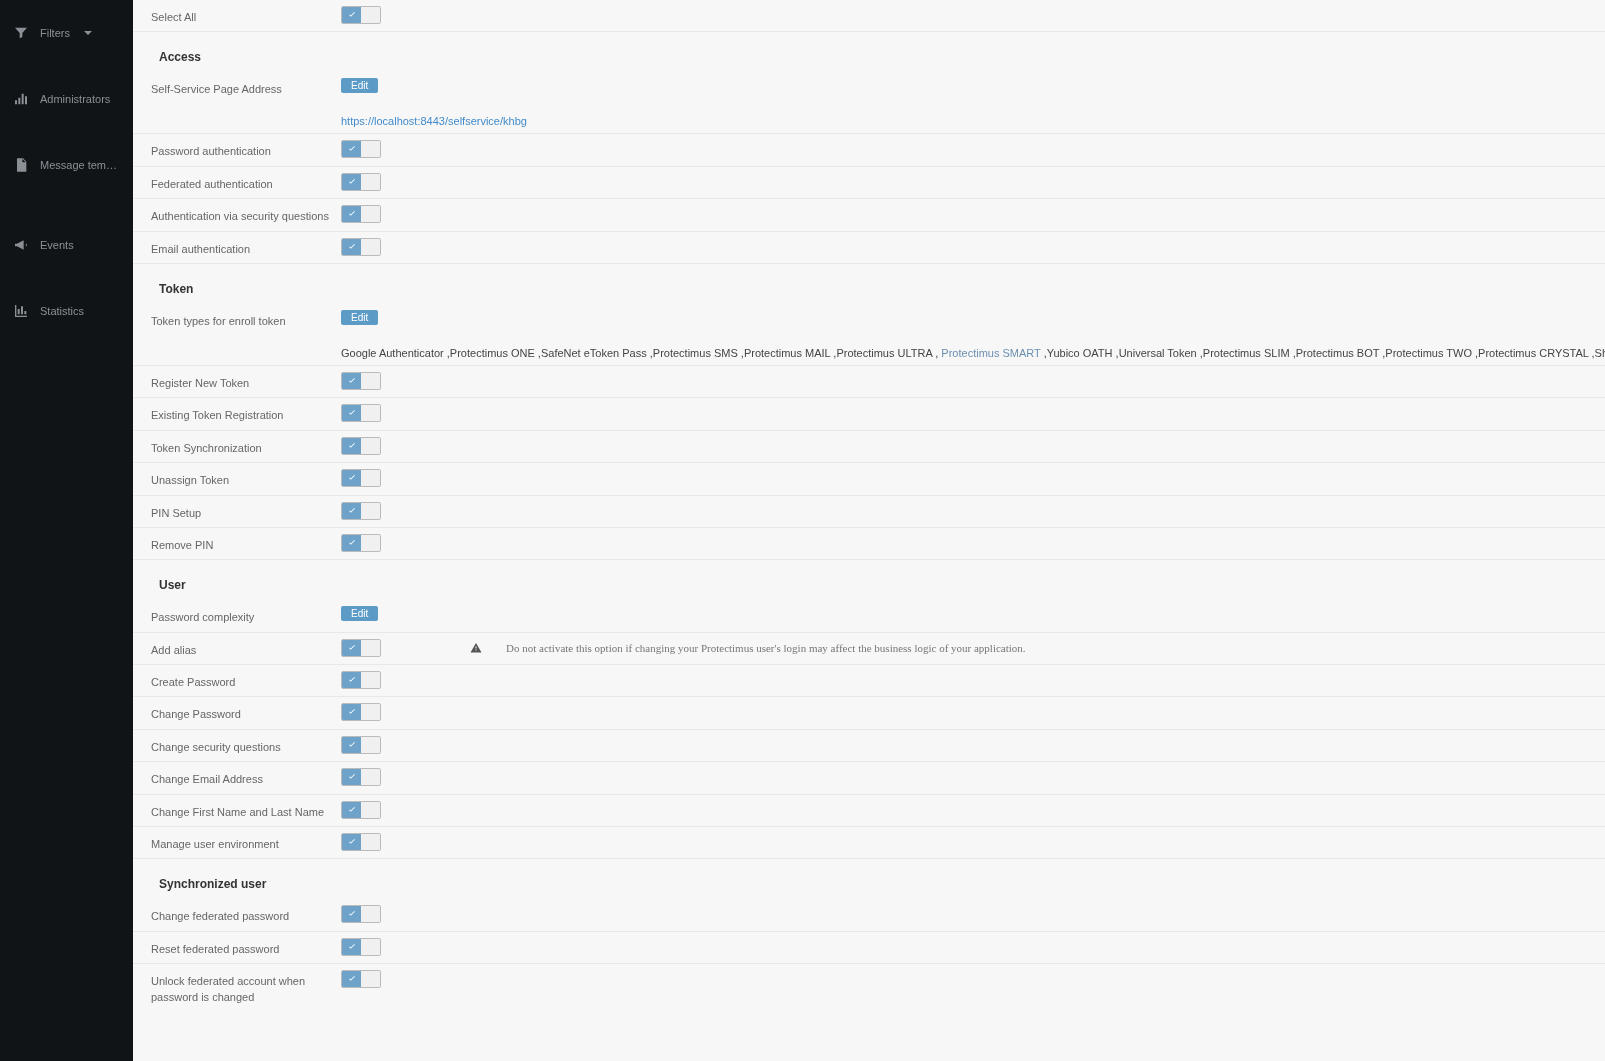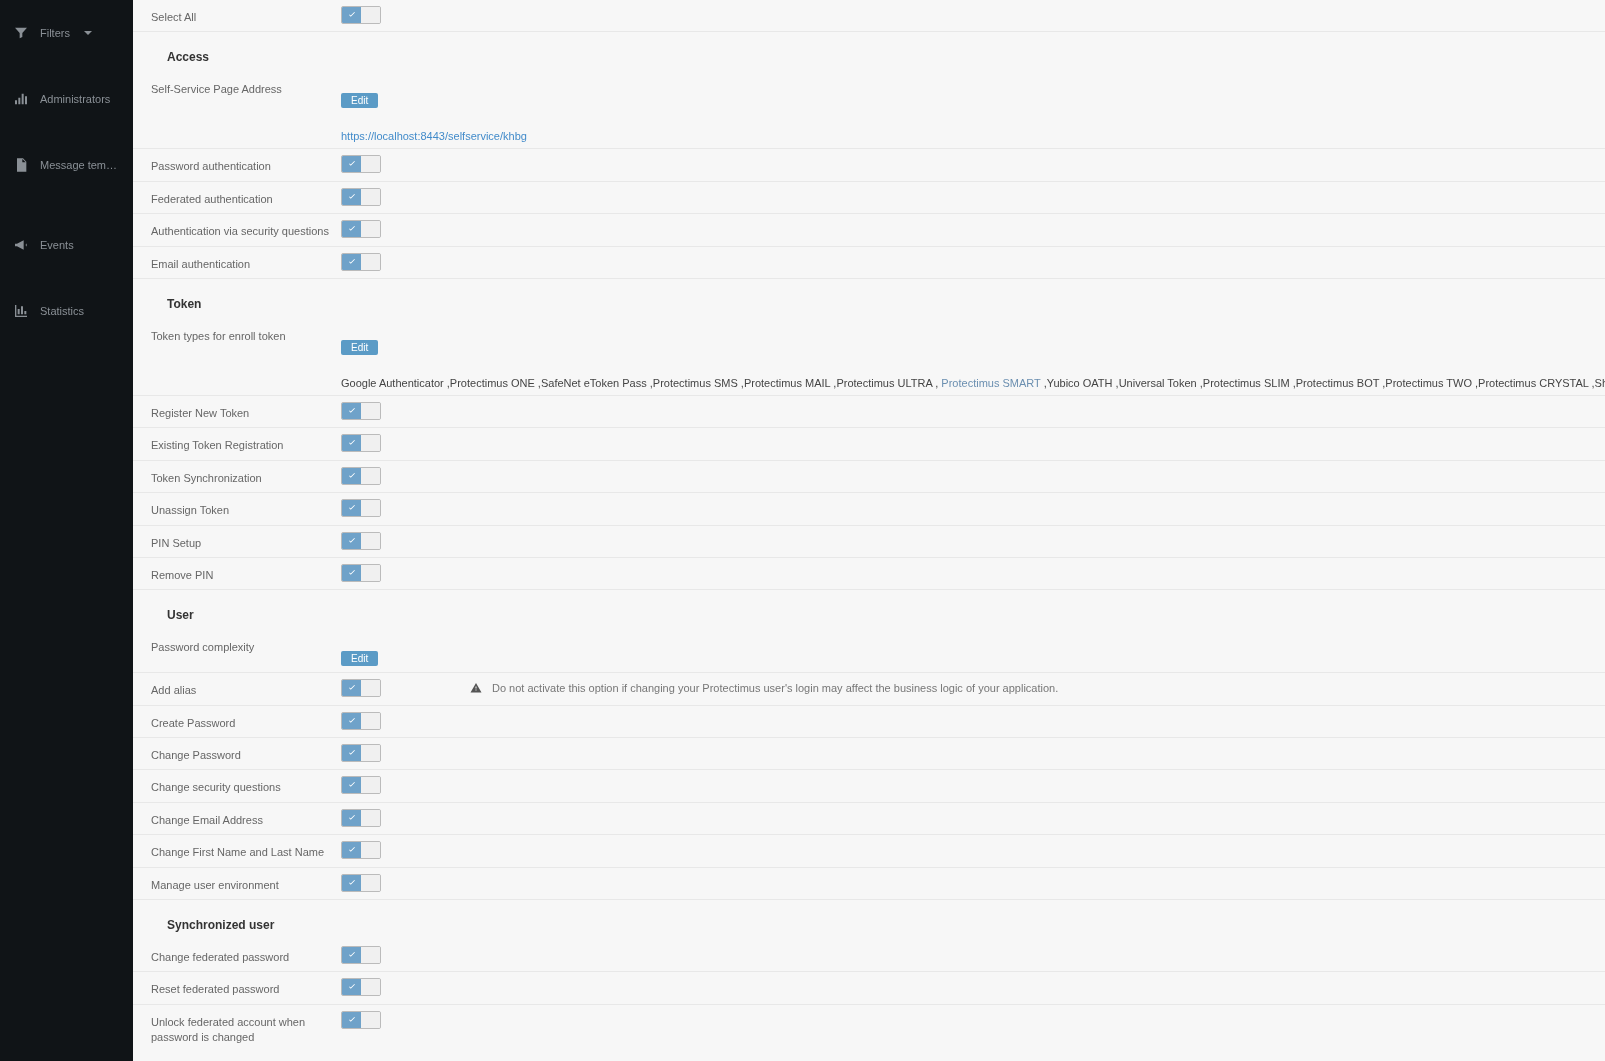--- a/index.html
+++ b/index.html
@@ -35,21 +35,20 @@
   border-top: 4px solid #8a9096; margin-left: 4px;
 }
 .sidebar-gap { height: 14px; }
 
 .main { flex: 1; background: #f7f7f7; padding: 0 0 40px 0; overflow: hidden; }
 .section-header {
   font-weight: bold;
   color: #333;
   font-size: 12px;
   padding: 18px 0 8px 26px;
-  margin-left: 8px;
 }
 .row {
   display: flex;
   align-items: flex-start;
   padding: 6px 0 6px 18px;
   border-bottom: 1px solid #e8e8e8;
   min-height: 30px;
 }
 .row.noborder { border-bottom: none; }
 .row-label {
@@ -85,25 +84,24 @@
   background: #f0f0f0;
 }
 .btn-edit {
   background: #5b9bc6;
   color: #fff;
   border: none;
   padding: 2px 10px;
   font-size: 10px;
   border-radius: 2px;
   cursor: pointer;
-  margin-top: 15px;
 }
 .link { color: #428bca; text-decoration: none; font-size: 11px; }
 .content-line { width: 100%; margin-top: 16px; }
-.note { display: flex; align-items: flex-end; gap: 10px; color: #777; font-size: 11px; margin-left: 85px; }
+.note { display: flex; align-items: flex-end; gap: 24px; color: #777; font-size: 11px; margin-left: 85px; font-family: Liberation Serif, serif; }
 .note svg { width: 12px; height: 12px; fill: #555; }
 .linked { color: #6b8fb0; border-bottom: 1px dotted #6b8fb0; }
 </style>
 </head>
 <body>
 
 <nav class="sidebar">
   <div class="sidebar-item">
     <span class="sidebar-icon">
       <svg viewBox="0 0 24 24">

